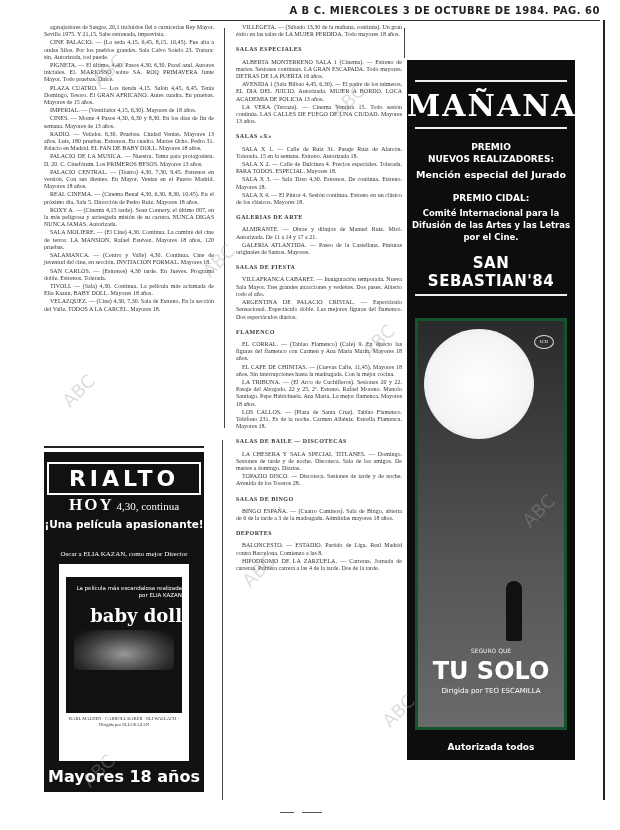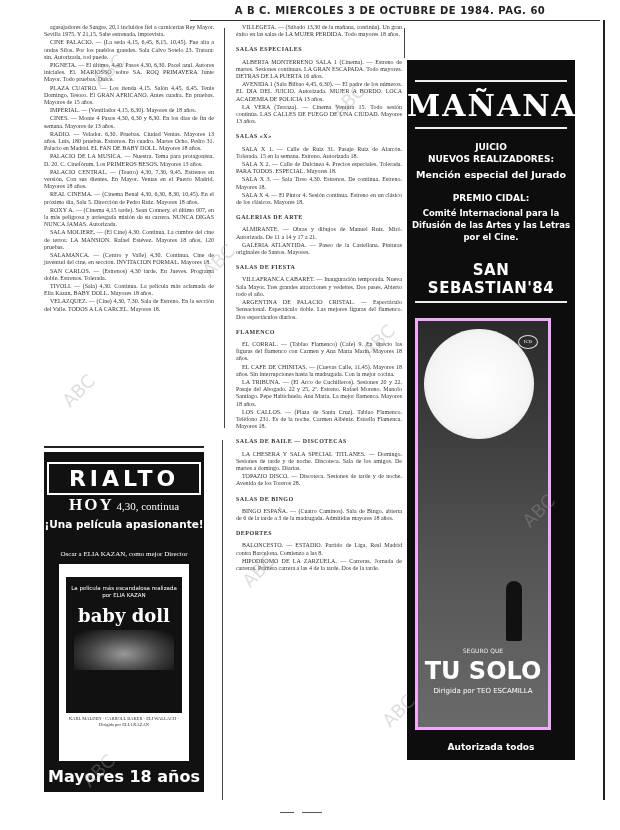--- a/index.html
+++ b/index.html
@@ -1,49 +1,49 @@
 <!DOCTYPE html>
 <html><head>
 <meta charset="utf-8">
 <style>
   html,body{margin:0;padding:0;background:#fff;}
   body{width:620px;height:830px;position:relative;overflow:hidden;font-family:"Liberation Serif",serif;color:#222;}
-  .header{position:absolute;left:180px;top:5px;width:420px;text-align:center;font-family:"DejaVu Sans",sans-serif;font-weight:bold;font-size:10px;letter-spacing:0.5px;}
+  .header{position:absolute;left:180px;top:5px;width:420px;text-align:right;font-family:"DejaVu Sans",sans-serif;font-weight:bold;font-size:10px;letter-spacing:0.5px;}
   .header-rule{position:absolute;left:190px;top:20px;width:410px;height:1px;background:#333;}
   .col{position:absolute;font-size:6px;line-height:7.2px;text-align:justify;color:#333;}
   .col p{margin:0 0 1px 0;text-indent:6px;}
   .col .sec{font-weight:bold;text-indent:0;margin:8px 0 5px 0;letter-spacing:0.5px;}
   .col-left{left:44px;top:24px;width:170px;}
   .col-mid{left:236px;top:24px;width:166px;}
   .vrule{position:absolute;width:1px;background:#444;}
   
   .rialto{position:absolute;left:44px;top:452px;width:160px;height:340px;background:#111;color:#fff;text-align:center;}
   .rialto-topline{position:absolute;left:44px;top:446px;width:160px;height:2px;background:#222;}
   .rialto-name{margin:10px auto 0;width:126px;border:2px solid #fff;font-family:"DejaVu Sans",sans-serif;font-weight:bold;font-size:22px;letter-spacing:4px;padding:2px 12px;}
   .rialto-hoy{margin-top:0;font-size:11px;}
   .rialto-hoy .big{font-size:17px;font-weight:bold;letter-spacing:2px;}
   .rialto-tag{font-family:"DejaVu Sans",sans-serif;font-weight:bold;font-size:10.5px;margin-top:3px;}
   .rialto-oscar{font-size:7px;margin-top:20px;line-height:8px;}
   .poster{margin:6px auto 0;width:128px;height:195px;background:#fff;color:#111;position:relative;border:1px solid #fff;}
-  .poster-inner{position:absolute;left:6px;top:12px;right:6px;bottom:10px;background:#111;color:#fff;}
+  .poster-inner{position:absolute;left:6px;top:12px;right:6px;bottom:10px;background:#111;color:#fff;text-align:right;}
   .poster-tagline{font-family:"DejaVu Sans",sans-serif;font-size:5.5px;line-height:7px;margin-top:8px;}
   .poster-title{font-family:"DejaVu Serif",serif;font-weight:bold;font-size:18px;margin-top:6px;}
   .poster-art{margin:4px auto 0;width:100px;height:40px;background:radial-gradient(ellipse at 50% 60%,#999 0%,#444 50%,#111 90%);}
   .poster-credits{position:absolute;left:6px;right:6px;bottom:10px;height:34px;background:#fff;color:#333;font-size:4.5px;line-height:6px;padding-top:3px;}
   .rialto-age{font-family:"DejaVu Sans",sans-serif;font-weight:bold;font-size:16px;margin-top:6px;}
   
   .manana{position:absolute;left:407px;top:60px;width:168px;height:700px;background:#0d0d0d;color:#fff;text-align:center;}
   .manana .rule{height:2px;background:#eee;margin:0 8px;}
   .manana-title{font-family:"DejaVu Serif",serif;font-weight:bold;font-size:30px;letter-spacing:2px;margin:6px 0 4px;}
   .manana-premio{font-family:"DejaVu Sans",sans-serif;font-weight:bold;font-size:9px;line-height:12px;margin-top:12px;}
   .manana-mencion{font-family:"DejaVu Sans",sans-serif;font-weight:bold;font-size:9.5px;line-height:12px;margin-top:4px;}
   .manana-cidal{font-family:"DejaVu Sans",sans-serif;font-weight:bold;font-size:9px;margin-top:12px;}
   .manana-comite{font-family:"DejaVu Sans",sans-serif;font-weight:bold;font-size:8.5px;line-height:12px;margin-top:4px;}
-  .manana-ss{font-family:"DejaVu Sans",sans-serif;font-weight:bold;font-size:15px;letter-spacing:0.5px;margin:18px 0 4px;}
-  .manana-img{position:absolute;left:8px;top:258px;width:136px;height:412px;background:#f0abfc;}
+  .manana-ss{font-family:"DejaVu Sans",sans-serif;font-weight:bold;font-size:15px;letter-spacing:0.5px;margin:11px 0 4px;}
+  .manana-img{position:absolute;left:8px;top:258px;width:152px;height:412px;background:#14532d;}
   .manana-img-inner{position:absolute;left:3px;top:3px;right:3px;bottom:3px;background:linear-gradient(#2a2a2a,#555 60%,#6a6a6a);overflow:hidden;}
   .sun{position:absolute;left:6px;top:8px;width:110px;height:110px;border-radius:50%;background:radial-gradient(circle,#fff 0%,#f4f4f4 65%,#cfcfcf 100%);}
   .figure{position:absolute;left:88px;top:260px;width:16px;height:60px;background:#111;border-radius:8px 8px 2px 2px;}
   .logo-circle{position:absolute;right:10px;top:14px;width:18px;height:12px;border:1px solid #ddd;border-radius:50%;font-size:5px;line-height:12px;color:#eee;}
   .tusolo-pre{position:absolute;left:0;right:0;top:326px;font-family:"DejaVu Sans",sans-serif;font-size:6px;color:#eee;}
   .tusolo{position:absolute;left:0;right:0;top:336px;font-family:"DejaVu Sans",sans-serif;font-weight:bold;font-size:24px;color:#fff;}
   .tusolo-dir{position:absolute;left:0;right:0;top:366px;font-family:"DejaVu Sans",sans-serif;font-size:7px;color:#fff;}
   .manana-aut{position:absolute;left:0;right:0;bottom:8px;font-family:"DejaVu Sans",sans-serif;font-weight:bold;font-size:9px;}
   .wm{position:absolute;font-family:"DejaVu Sans",sans-serif;font-size:18px;color:rgba(160,160,160,0.35);transform:rotate(-45deg);pointer-events:none;}
   .bottom-marks{position:absolute;top:812px;height:1px;background:#555;}
@@ -138,21 +138,21 @@
 </div>
 
 <div class="vrule" style="left:404px;top:28px;height:30px;"></div>
 
 <div class="manana">
   <div style="height:20px"></div>
   <div class="rule"></div>
   <div class="manana-title">MAÑANA</div>
   <div class="rule"></div>
   <div class="manana-premio">
-    <div>JUICIO</div>
+    <div>PREMIO</div>
     <div>NUEVOS REALIZADORES:</div>
   </div>
   <div class="manana-mencion">Mención especial del Jurado</div>
   <div class="manana-cidal">PREMIO CIDAL:</div>
   <div class="manana-comite">Comité Internacional para la Difusión de las Artes y las Letras por el Cine.</div>
   <div class="manana-ss">SAN SEBASTIAN'84</div>
   <div class="rule"></div>
 
   <div class="manana-img">
     <div class="manana-img-inner">

